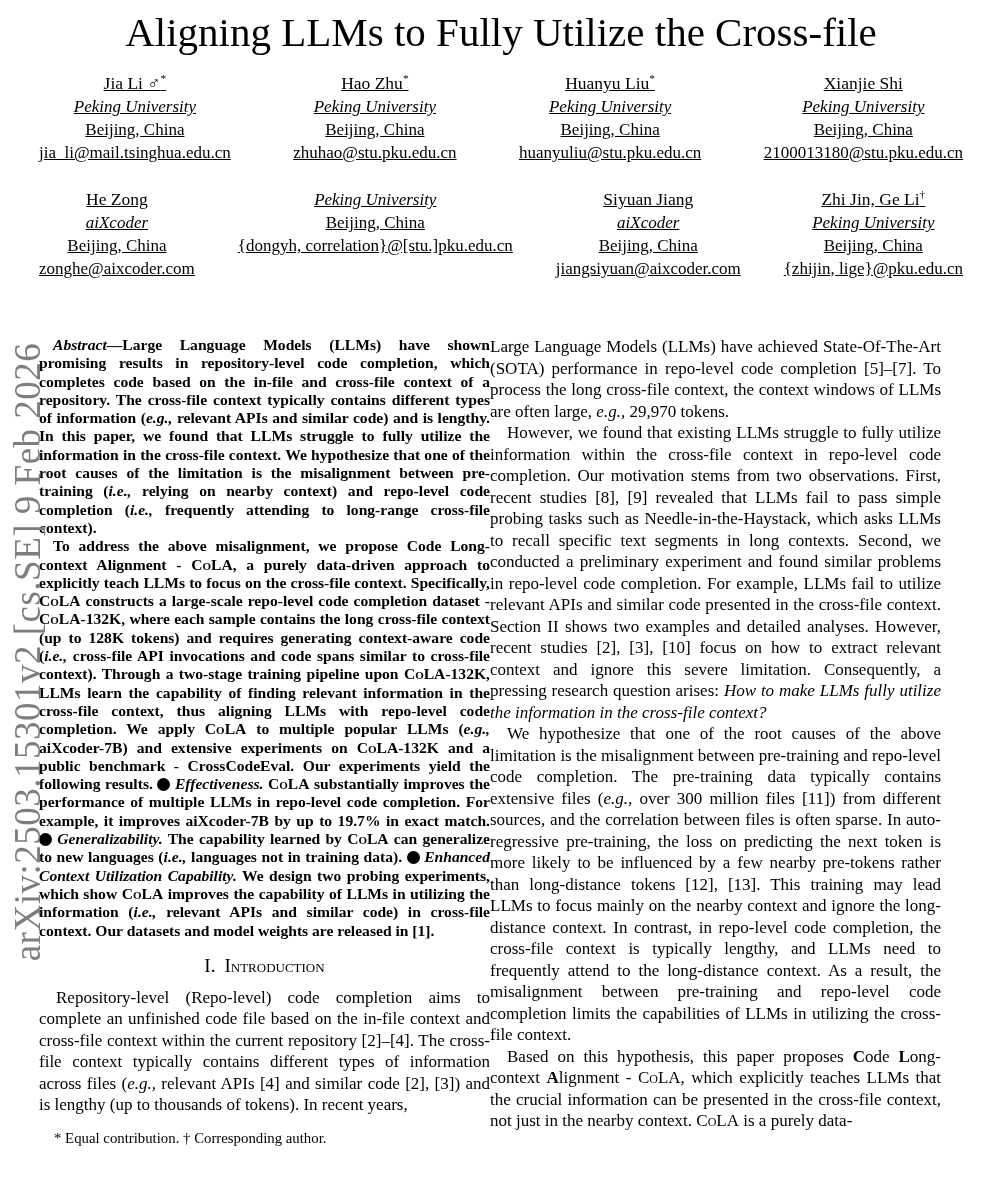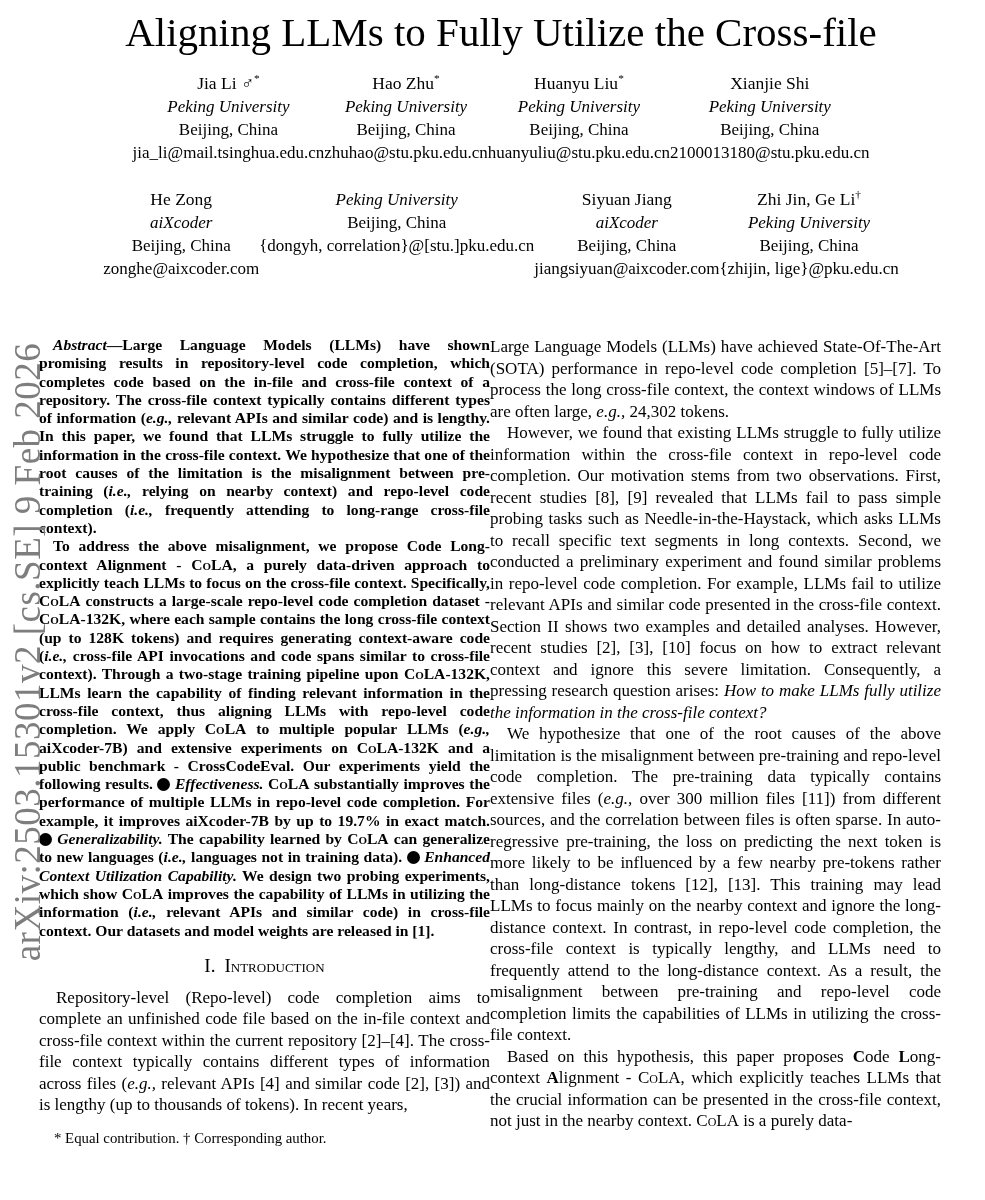--- a/index.html
+++ b/index.html
@@ -12,21 +12,21 @@
   
   .watermark{
     position:absolute;top:652px;left:27px;
     transform:translate(-50%,-50%) rotate(-90deg);
     white-space:nowrap;font-size:37px;letter-spacing:0.5px;color:#7e7e7e;
   }
   
   .content{margin-left:39px;width:924px;}
   .title{font-weight:normal;text-align:center;font-size:41px;line-height:53px;margin:6px 0 0 0;}
   .title span{display:block;}
-  .author-row{display:flex;justify-content:center;align-items:flex-start;}
+  .author-row{display:flex;justify-content:space-between;align-items:flex-start;text-decoration:underline;}
   .author-row.row1{margin-top:13px;}
   .author-row.row2{margin-top:24px;}
   .author{text-align:center;font-size:17px;line-height:23px;}
   .a-name{font-size:17.5px;}
   .a-aff{font-style:italic;}
   
   .columns{display:flex;margin-top:56px;}
   .col{width:451px;}
   .abstract-par{font-weight:bold;font-size:15.6px;line-height:18.3px;text-align:justify;text-indent:14px;margin:0;}
   .body-par{font-size:17px;line-height:21.5px;text-align:justify;text-indent:17px;margin:0;}
@@ -121,21 +121,21 @@
         <p class="abstract-par"><span class="r-bi">Abstract</span><span class="r-b">—Large Language Models (LLMs) have shown promising results in repository-level code completion, which completes code based on the in-file and cross-file context of a repository. The cross-file context typically contains different types of information (</span><span class="r-bi">e.g.,</span><span class="r-b"> relevant APIs and similar code) and is lengthy. In this paper, we found that LLMs struggle to fully utilize the information in the cross-file context. We hypothesize that one of the root causes of the limitation is the misalignment between pre-training (</span><span class="r-bi">i.e.,</span><span class="r-b"> relying on nearby context) and repo-level code completion (</span><span class="r-bi">i.e.,</span><span class="r-b"> frequently attending to long-range cross-file context).</span></p>
         <p class="abstract-par"><span class="r-b">To address the above misalignment, we propose Code Long-context Alignment - </span><span class="r-bsc">CoLA</span><span class="r-b">, a purely data-driven approach to explicitly teach LLMs to focus on the cross-file context. Specifically, </span><span class="r-bsc">CoLA</span><span class="r-b"> constructs a large-scale repo-level code completion dataset - </span><span class="r-bsc">CoLA</span><span class="r-b">-132K, where each sample contains the long cross-file context (up to 128K tokens) and requires generating context-aware code (</span><span class="r-bi">i.e.,</span><span class="r-b"> cross-file API invocations and code spans similar to cross-file context). Through a two-stage training pipeline upon </span><span class="r-bsc">CoLA</span><span class="r-b">-132K, LLMs learn the capability of finding relevant information in the cross-file context, thus aligning LLMs with repo-level code completion. We apply </span><span class="r-bsc">CoLA</span><span class="r-b"> to multiple popular LLMs (</span><span class="r-bi">e.g.,</span><span class="r-b"> aiXcoder-7B) and extensive experiments on </span><span class="r-bsc">CoLA</span><span class="r-b">-132K and a public benchmark - CrossCodeEval. Our experiments yield the following results. </span><span class="r-num">1</span><span class="r-b"> </span><span class="r-bi">Effectiveness.</span><span class="r-b"> </span><span class="r-bsc">CoLA</span><span class="r-b"> substantially improves the performance of multiple LLMs in repo-level code completion. For example, it improves aiXcoder-7B by up to 19.7% in exact match. </span><span class="r-num">2</span><span class="r-b"> </span><span class="r-bi">Generalizability.</span><span class="r-b"> The capability learned by </span><span class="r-bsc">CoLA</span><span class="r-b"> can generalize to new languages (</span><span class="r-bi">i.e.,</span><span class="r-b"> languages not in training data). </span><span class="r-num">3</span><span class="r-b"> </span><span class="r-bi">Enhanced Context Utilization Capability.</span><span class="r-b"> We design two probing experiments, which show </span><span class="r-bsc">CoLA</span><span class="r-b"> improves the capability of LLMs in utilizing the information (</span><span class="r-bi">i.e.,</span><span class="r-b"> relevant APIs and similar code) in cross-file context. Our datasets and model weights are released in [1].</span></p>
         <h2 class="section-heading">
           <span class="sec-num">I.</span><span class="sc-text">Introduction</span>
         </h2>
         <p class="body-par"><span>Repository-level (Repo-level) code completion aims to complete an unfinished code file based on the in-file context and cross-file context within the current repository [2]–[4]. The cross-file context typically contains different types of information across files (</span><span class="r-i">e.g.,</span><span> relevant APIs [4] and similar code [2], [3]) and is lengthy (up to thousands of tokens). In recent years,</span></p>
         <div class="footnote">* Equal contribution. † Corresponding author.</div>
       </div>
 
       <div class="col">
-        <p class="body-par no-indent"><span>Large Language Models (LLMs) have achieved State-Of-The-Art (SOTA) performance in repo-level code completion [5]–[7]. To process the long cross-file context, the context windows of LLMs are often large, </span><span class="r-i">e.g.,</span><span> 24,302 tokens.</span></p>
+        <p class="body-par no-indent"><span>Large Language Models (LLMs) have achieved State-Of-The-Art (SOTA) performance in repo-level code completion [5]–[7]. To process the long cross-file context, the context windows of LLMs are often large, </span><span class="r-i">e.g.,</span><span> 29,970 tokens.</span></p>
         <p class="body-par"><span>However, we found that existing LLMs struggle to fully utilize information within the cross-file context in repo-level code completion. Our motivation stems from two observations. First, recent studies [8], [9] revealed that LLMs fail to pass simple probing tasks such as Needle-in-the-Haystack, which asks LLMs to recall specific text segments in long contexts. Second, we conducted a preliminary experiment and found similar problems in repo-level code completion. For example, LLMs fail to utilize relevant APIs and similar code presented in the cross-file context. Section II shows two examples and detailed analyses. However, recent studies [2], [3], [10] focus on how to extract relevant context and ignore this severe limitation. Consequently, a pressing research question arises: </span><span class="r-i">How to make LLMs fully utilize the information in the cross-file context?</span></p>
         <p class="body-par"><span>We hypothesize that one of the root causes of the above limitation is the misalignment between pre-training and repo-level code completion. The pre-training data typically contains extensive files (</span><span class="r-i">e.g.,</span><span> over 300 million files [11]) from different sources, and the correlation between files is often sparse. In auto-regressive pre-training, the loss on predicting the next token is more likely to be influenced by a few nearby pre-tokens rather than long-distance tokens [12], [13]. This training may lead LLMs to focus mainly on the nearby context and ignore the long-distance context. In contrast, in repo-level code completion, the cross-file context is typically lengthy, and LLMs need to frequently attend to the long-distance context. As a result, the misalignment between pre-training and repo-level code completion limits the capabilities of LLMs in utilizing the cross-file context.</span></p>
         <p class="body-par"><span>Based on this hypothesis, this paper proposes </span><span class="r-b">C</span><span>ode </span><span class="r-b">L</span><span>ong-context </span><span class="r-b">A</span><span>lignment - </span><span class="r-sc">CoLA</span><span>, which explicitly teaches LLMs that the crucial information can be presented in the cross-file context, not just in the nearby context. </span><span class="r-sc">CoLA</span><span> is a purely data-</span></p>
       </div>
 
     </div>
   </div>
 </div>
 
 </body></html>

